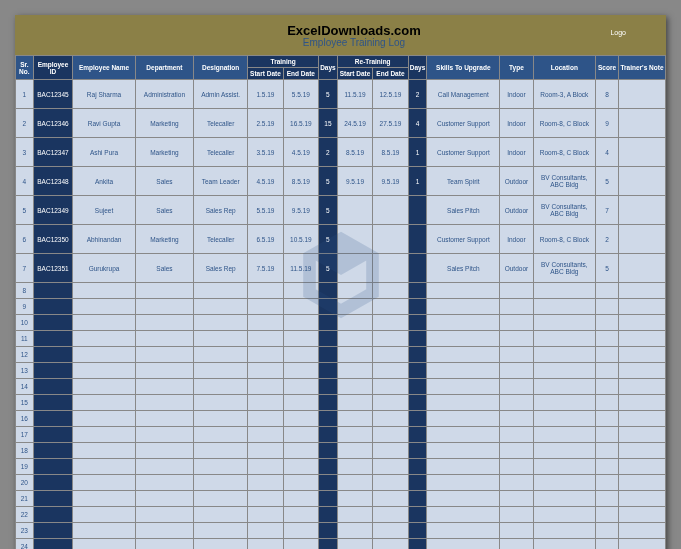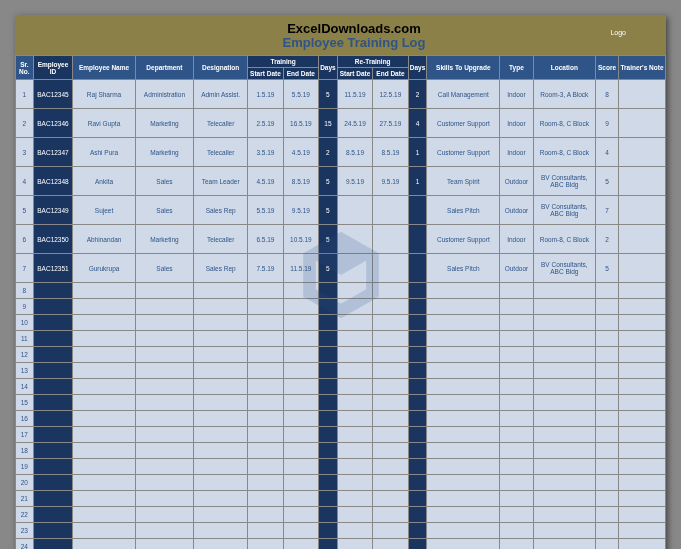--- a/index.html
+++ b/index.html
@@ -1,21 +1,21 @@
 <!DOCTYPE html>
 <html><head>
 <meta charset="utf-8">
 <style>
 body{margin:0;padding:0;background:#888;font-family:"Segoe UI",Arial,sans-serif;font-size:8px;color:#e8e8f0}
 .page{width:681px;height:549px;background:#888;box-sizing:border-box;padding:15px;position:relative}
 .sheet{background:#2e5488;width:100%;box-shadow:2px 2px 6px rgba(0,0,0,0.5)}
 .banner{background:#8b8047;height:40px;display:flex;align-items:center;position:relative}
 .banner-left{flex:1;text-align:center;padding-left:27px}
 .brand{color:#000;font-weight:bold;font-size:13px}
-.subtitle{color:#2e5488;font-weight:bold;font-size:13px;margin-top:-1px}
+.subtitle{color:#2e5488;font-weight:normal;font-size:10px;margin-top:-1px}
 .logo{position:absolute;right:40px;top:14px;color:#fff;font-size:7px}
 table{border-collapse:collapse;width:100%;table-layout:fixed}
 th,td{border:1px solid #888;text-align:center;vertical-align:middle;padding:2px 1px;font-size:6.5px;line-height:1.1;overflow:hidden}
 th{background:#2e5488;color:#fff;font-weight:bold}
 .dk{background:#1a3560;color:#fff}
 .lt{background:#cfd9e8;color:#2e5488}
 .row-tall td{height:24px}
 .row-short td.lt{height:11px}
 .row-short td.dk{height:11px}
 .sr{width:17px}

